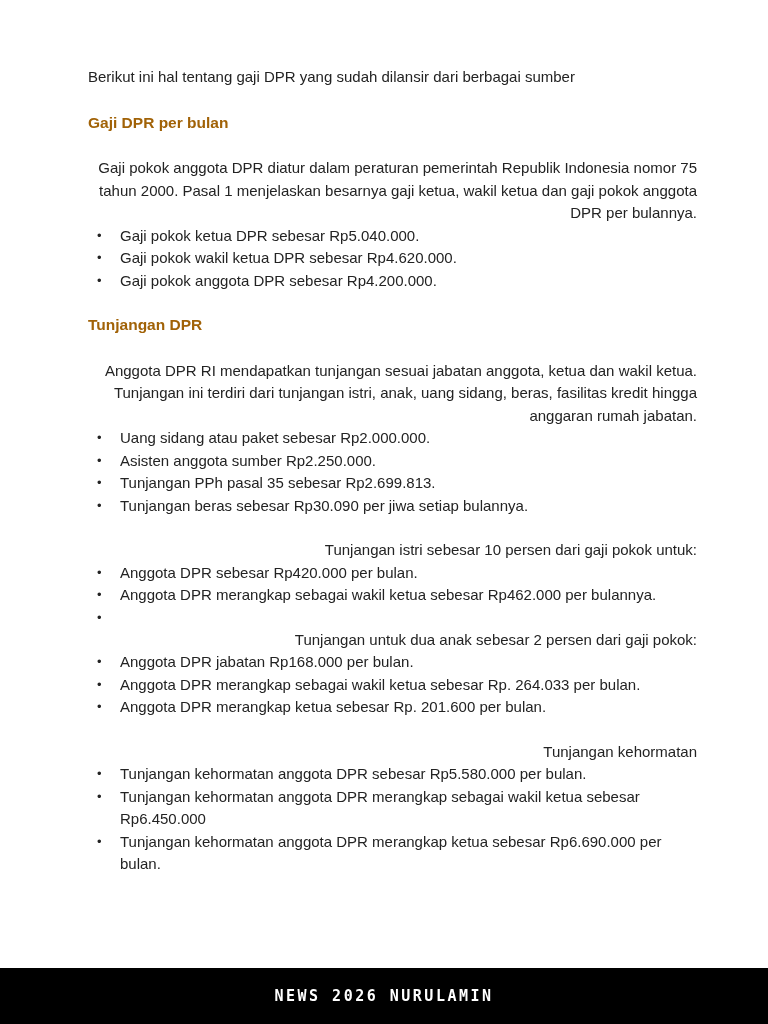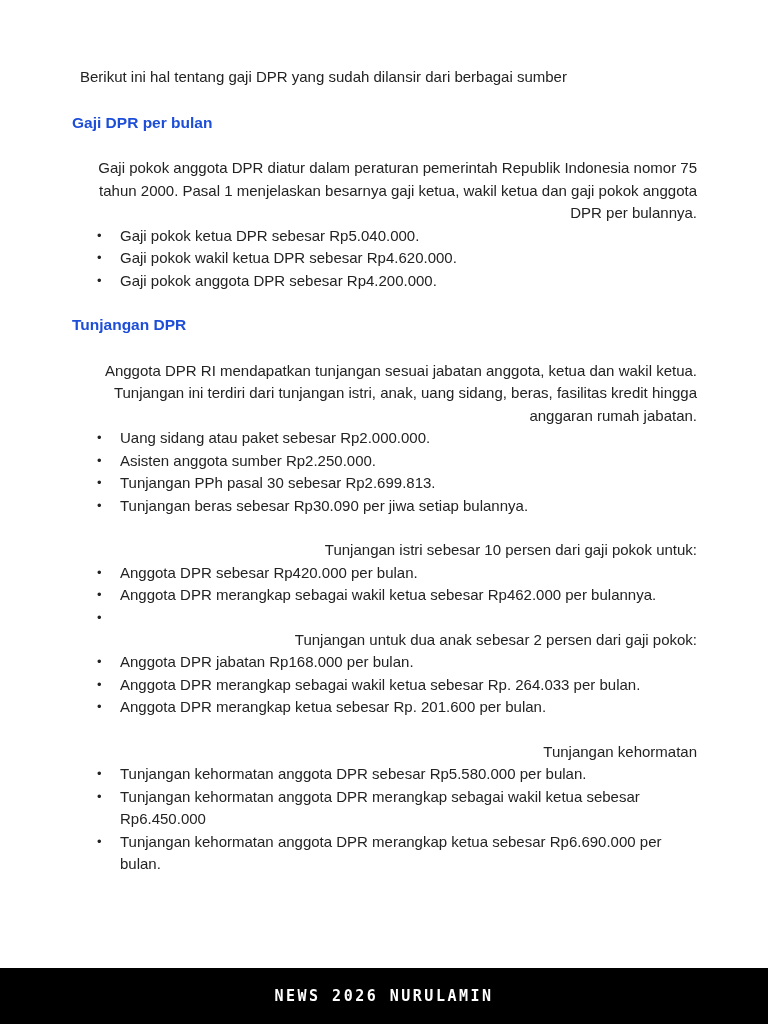--- a/index.html
+++ b/index.html
@@ -14,28 +14,28 @@
     color: #232323;
     font-size: 15px;
     line-height: 22.5px;
   }
   .content {
     position: absolute;
     top: 0; left: 0;
     width: 100%;
     padding: 66px 71px 0 72px;
   }
-  .para { margin: 0 0 23px 8px; }
+  .para { margin: 0 0 23px 16px; }
   .para.tight { margin: 0; text-align: right; }
   .heading {
     font-size: 15.5px;
     font-weight: bold;
-    margin: 0 0 23px 0;
+    margin: 0 0 23px 16px;
     line-height: 22.5px;
-    color: #1d4ed8;
+    color: #a16207;
   }
   ul.bullets {
     list-style: none;
     margin: 0 0 22px 0;
     padding: 0;
   }
   ul.bullets.last { margin-bottom: 0; }
   ul.bullets li {
     position: relative;
     padding-left: 48px;
@@ -83,21 +83,21 @@
       <li><span class="dot">•</span><span>Gaji pokok ketua DPR sebesar Rp5.040.000.</span></li>
       <li><span class="dot">•</span><span>Gaji pokok wakil ketua DPR sebesar Rp4.620.000.</span></li>
       <li><span class="dot">•</span><span>Gaji pokok anggota DPR sebesar Rp4.200.000.</span></li>
     </ul>
 
     <h2 class="heading">Tunjangan DPR</h2>
     <p class="para tight">Anggota DPR RI mendapatkan tunjangan sesuai jabatan anggota, ketua dan wakil ketua. Tunjangan ini terdiri dari tunjangan istri, anak, uang sidang, beras, fasilitas kredit hingga anggaran rumah jabatan.</p>
     <ul class="bullets">
       <li><span class="dot">•</span><span>Uang sidang atau paket sebesar Rp2.000.000.</span></li>
       <li><span class="dot">•</span><span>Asisten anggota sumber Rp2.250.000.</span></li>
-      <li><span class="dot">•</span><span>Tunjangan PPh pasal 30 sebesar Rp2.699.813.</span></li>
+      <li><span class="dot">•</span><span>Tunjangan PPh pasal 35 sebesar Rp2.699.813.</span></li>
       <li><span class="dot">•</span><span>Tunjangan beras sebesar Rp30.090 per jiwa setiap bulannya.</span></li>
     </ul>
 
     <p class="para tight">Tunjangan istri sebesar 10 persen dari gaji pokok untuk:</p>
     <ul class="bullets">
       <li><span class="dot">•</span><span>Anggota DPR sebesar Rp420.000 per bulan.</span></li>
       <li><span class="dot">•</span><span>Anggota DPR merangkap sebagai wakil ketua sebesar Rp462.000 per bulannya.</span></li>
       <li><span class="dot">•</span></li>
     </ul>
 

